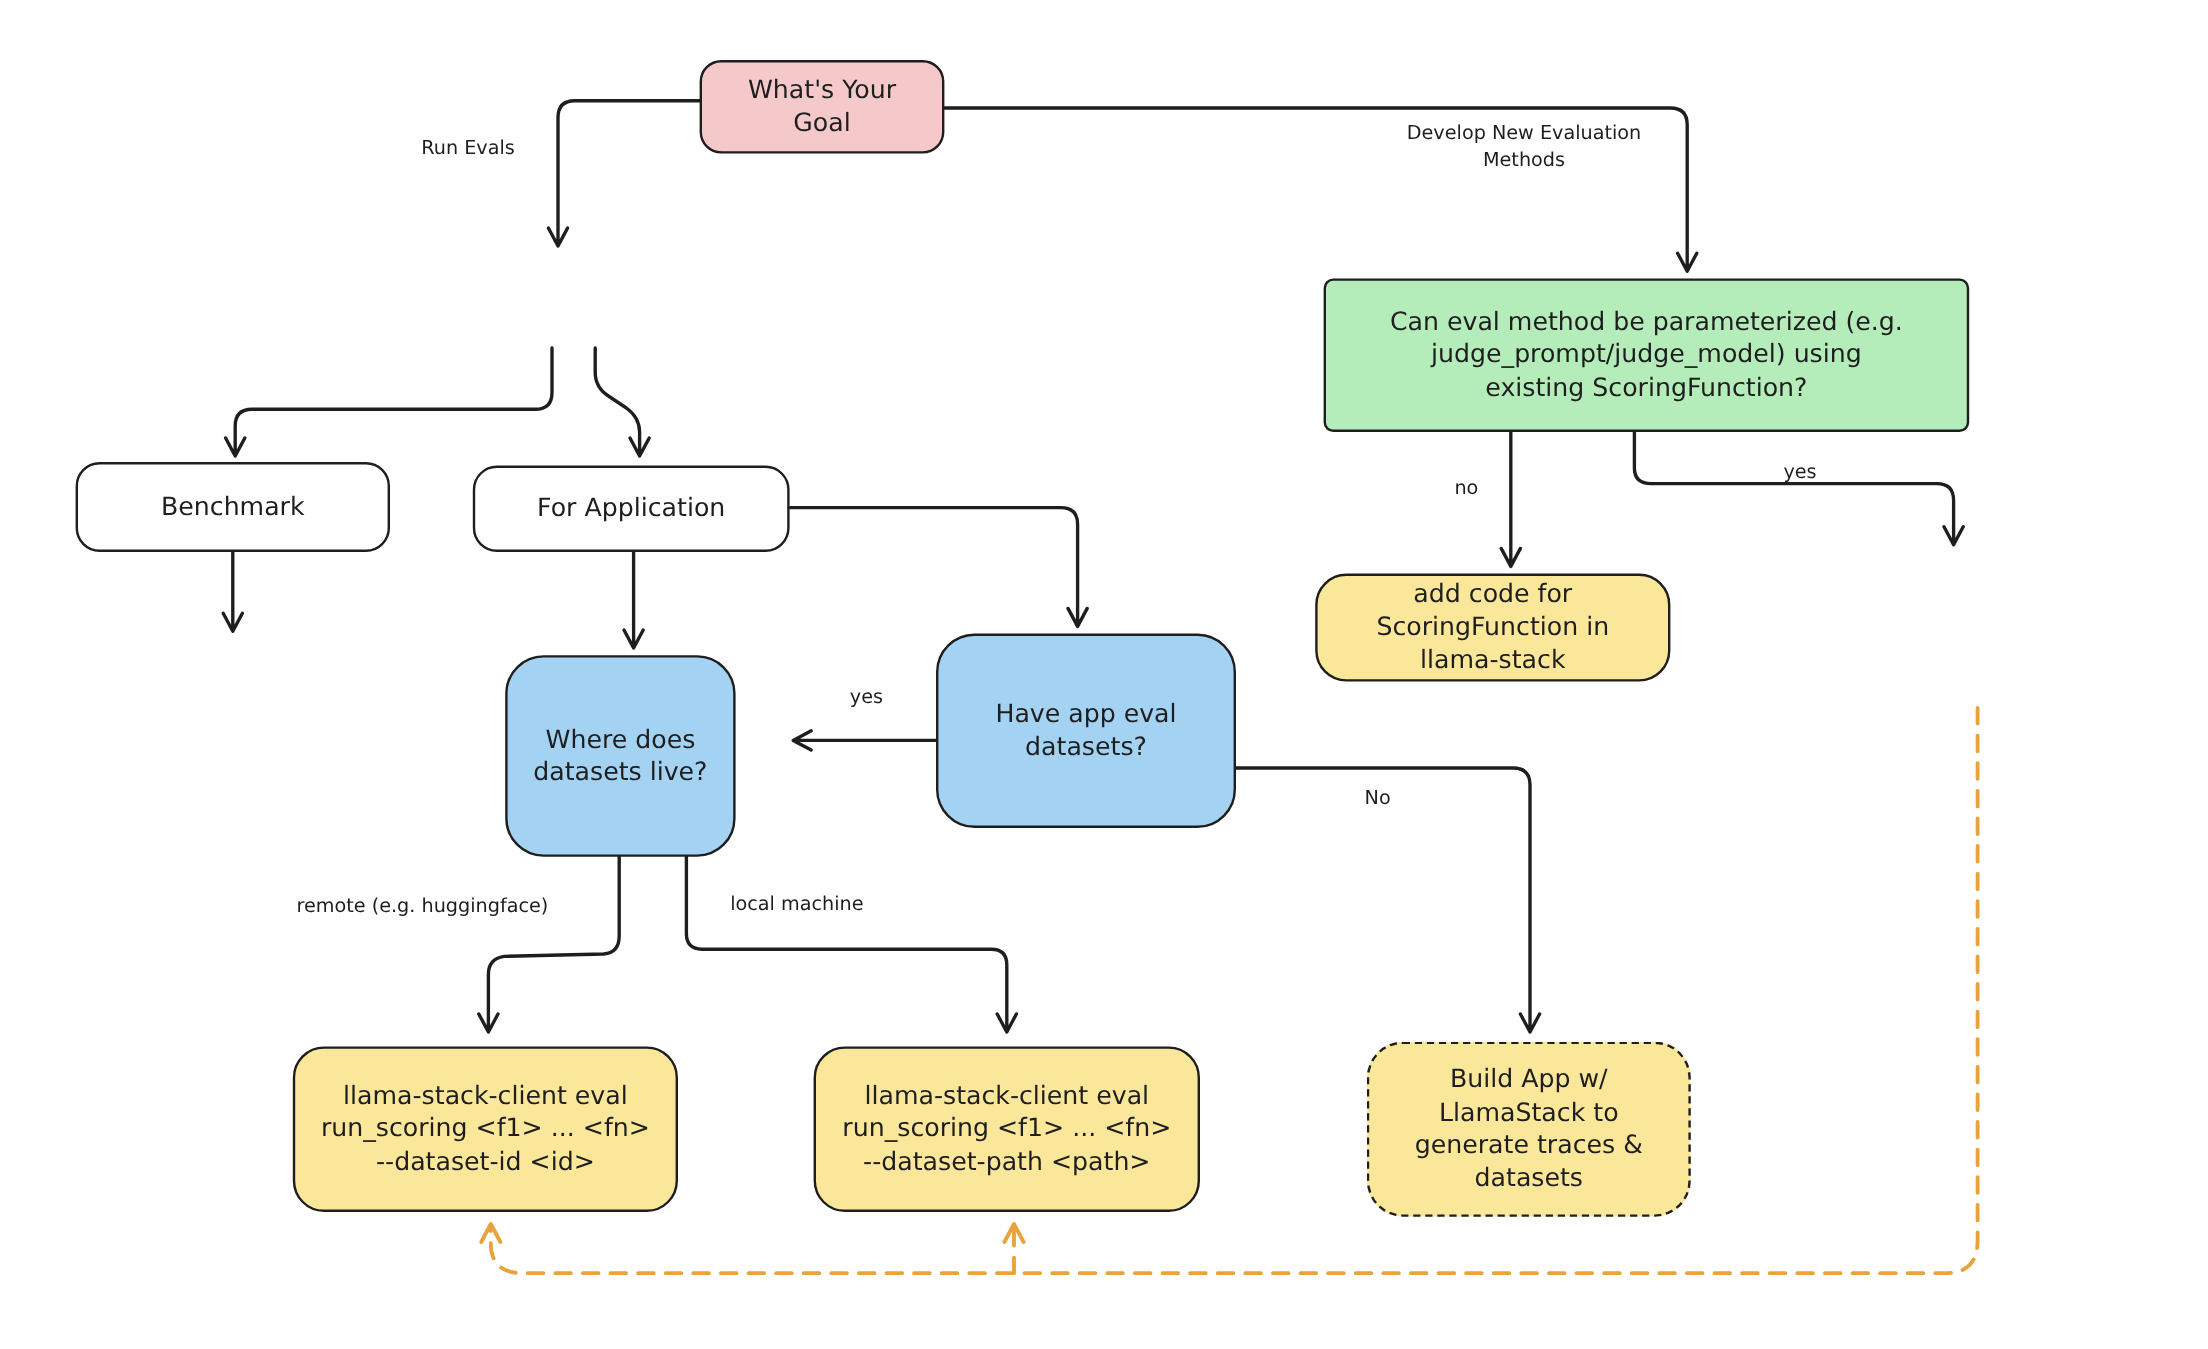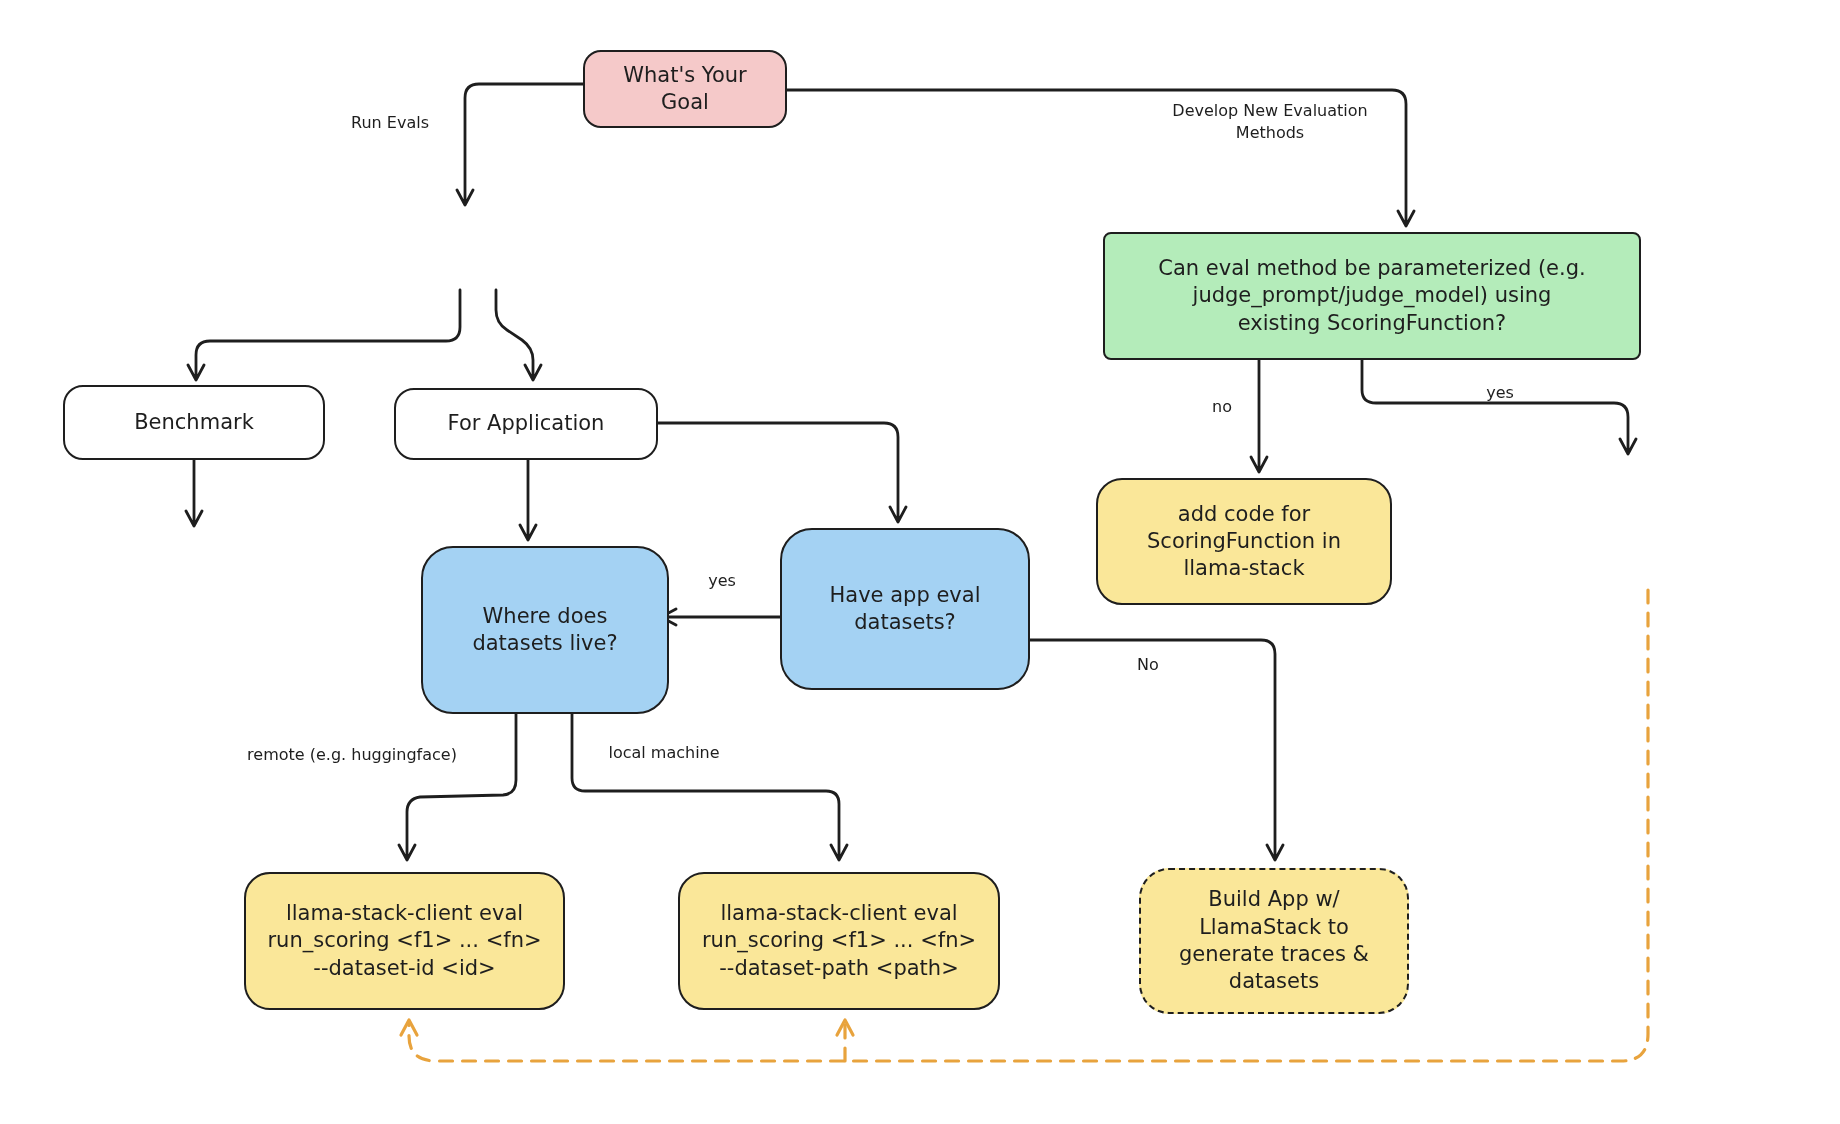--- a/index.html
+++ b/index.html
@@ -81,31 +81,31 @@
 
   <div class="node" style="left:63px;top:385px;width:262px;height:75px;border-radius:20px">
     <span class="node-label">Benchmark</span>
   </div>
 
   <div class="node" style="left:394px;top:388px;width:264px;height:72px;border-radius:20px">
     <span class="node-label">For Application</span>
   </div>
 
 
-  <div class="node fill-blue" style="left:421px;top:546px;width:248px;height:168px;border-radius:32px">
+  <div class="node fill-blue" style="left:421px;top:546px;width:192px;height:168px;border-radius:32px">
     <span class="node-label">Where does
 datasets live?</span>
   </div>
 
   <div class="node fill-blue" style="left:780px;top:528px;width:250px;height:162px;border-radius:32px">
     <span class="node-label">Have app eval
 datasets?</span>
   </div>
 
-  <div class="node fill-yellow" style="left:1096px;top:478px;width:296px;height:127px;border-radius:26px">
+  <div class="node fill-yellow" style="left:1096px;top:478px;width:296px;height:90px;border-radius:26px">
     <span class="node-label">add code for
 ScoringFunction in
 llama-stack</span>
   </div>
 
 
   <div class="node fill-yellow" style="left:244px;top:872px;width:321px;height:138px;border-radius:26px">
     <span class="node-label">llama-stack-client eval
 run_scoring &lt;f1&gt; ... &lt;fn&gt;
 --dataset-id &lt;id&gt;</span>

